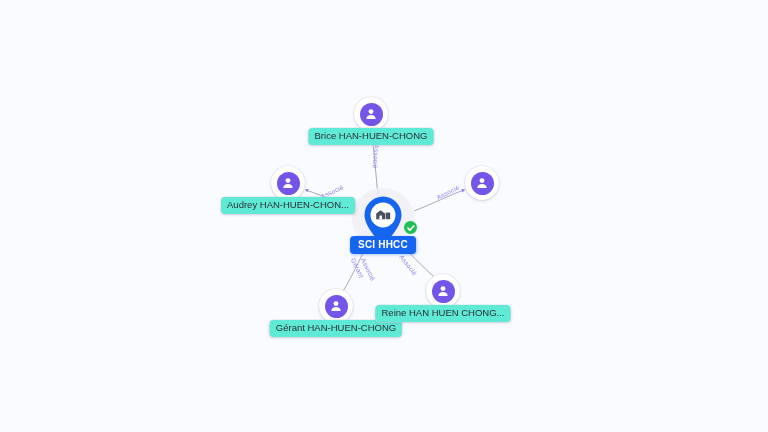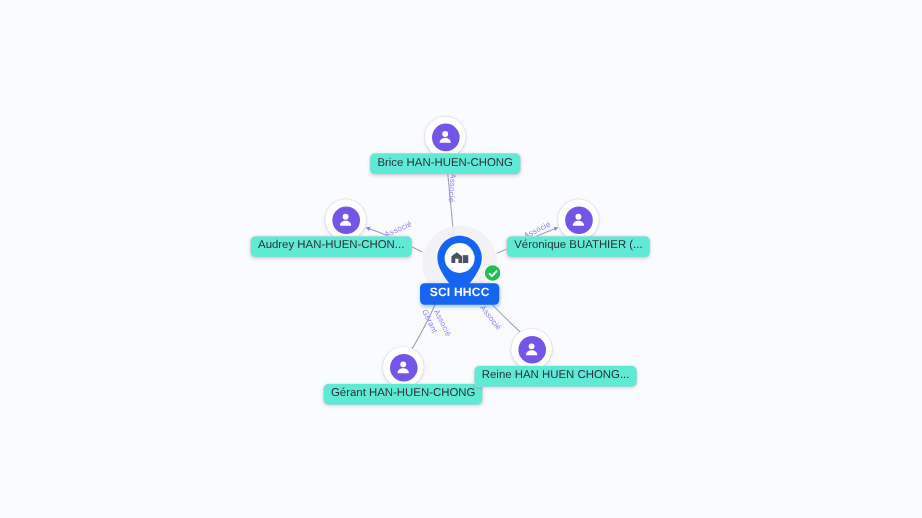--- a/index.html
+++ b/index.html
@@ -206,33 +206,32 @@
   <div class="person" style="left:288px; top:183px;">
     <div class="disc">
       <div class="avatar">
         <svg viewBox="0 0 20 20" width="14" height="14">
           <circle cx="10" cy="6.6" r="3.5" fill="#ffffff"></circle>
           <path d="M3.3 17.2 C3.3 13.3 6.3 11.3 10 11.3 C13.7 11.3 16.7 13.3 16.7 17.2 Z" fill="#ffffff"></path>
         </svg>
       </div>
     </div>
   </div>
-  <div class="name-chip" style="left:276px; top:197px;text-align:right;">Audrey HAN-HUEN-CHON...</div>
+  <div class="name-chip" style="left:288px; top:197px;text-align:right;">Audrey HAN-HUEN-CHON...</div>
 
   <div class="person" style="left:482px; top:183px;">
     <div class="disc">
       <div class="avatar">
         <svg viewBox="0 0 20 20" width="14" height="14">
           <circle cx="10" cy="6.6" r="3.5" fill="#ffffff"></circle>
           <path d="M3.3 17.2 C3.3 13.3 6.3 11.3 10 11.3 C13.7 11.3 16.7 13.3 16.7 17.2 Z" fill="#ffffff"></path>
         </svg>
       </div>
     </div>
   </div>
-  <div class="name-chip" style="left:482px; top:197px;">Véronique BUATHIER (...</div>
 
   <div class="person" style="left:336px; top:306px;">
     <div class="disc">
       <div class="avatar">
         <svg viewBox="0 0 20 20" width="14" height="14">
           <circle cx="10" cy="6.6" r="3.5" fill="#ffffff"></circle>
           <path d="M3.3 17.2 C3.3 13.3 6.3 11.3 10 11.3 C13.7 11.3 16.7 13.3 16.7 17.2 Z" fill="#ffffff"></path>
         </svg>
       </div>
     </div>
@@ -242,15 +241,15 @@
   <div class="person" style="left:443px; top:291px;">
     <div class="disc">
       <div class="avatar">
         <svg viewBox="0 0 20 20" width="14" height="14">
           <circle cx="10" cy="6.6" r="3.5" fill="#ffffff"></circle>
           <path d="M3.3 17.2 C3.3 13.3 6.3 11.3 10 11.3 C13.7 11.3 16.7 13.3 16.7 17.2 Z" fill="#ffffff"></path>
         </svg>
       </div>
     </div>
   </div>
-  <div class="name-chip" style="left:443px; top:305px;margin-left:20px;">Reine HAN HUEN CHONG...</div>
+  <div class="name-chip" style="left:443px; top:305px;">Reine HAN HUEN CHONG...</div>
 
 </div>
 
 </body></html>

